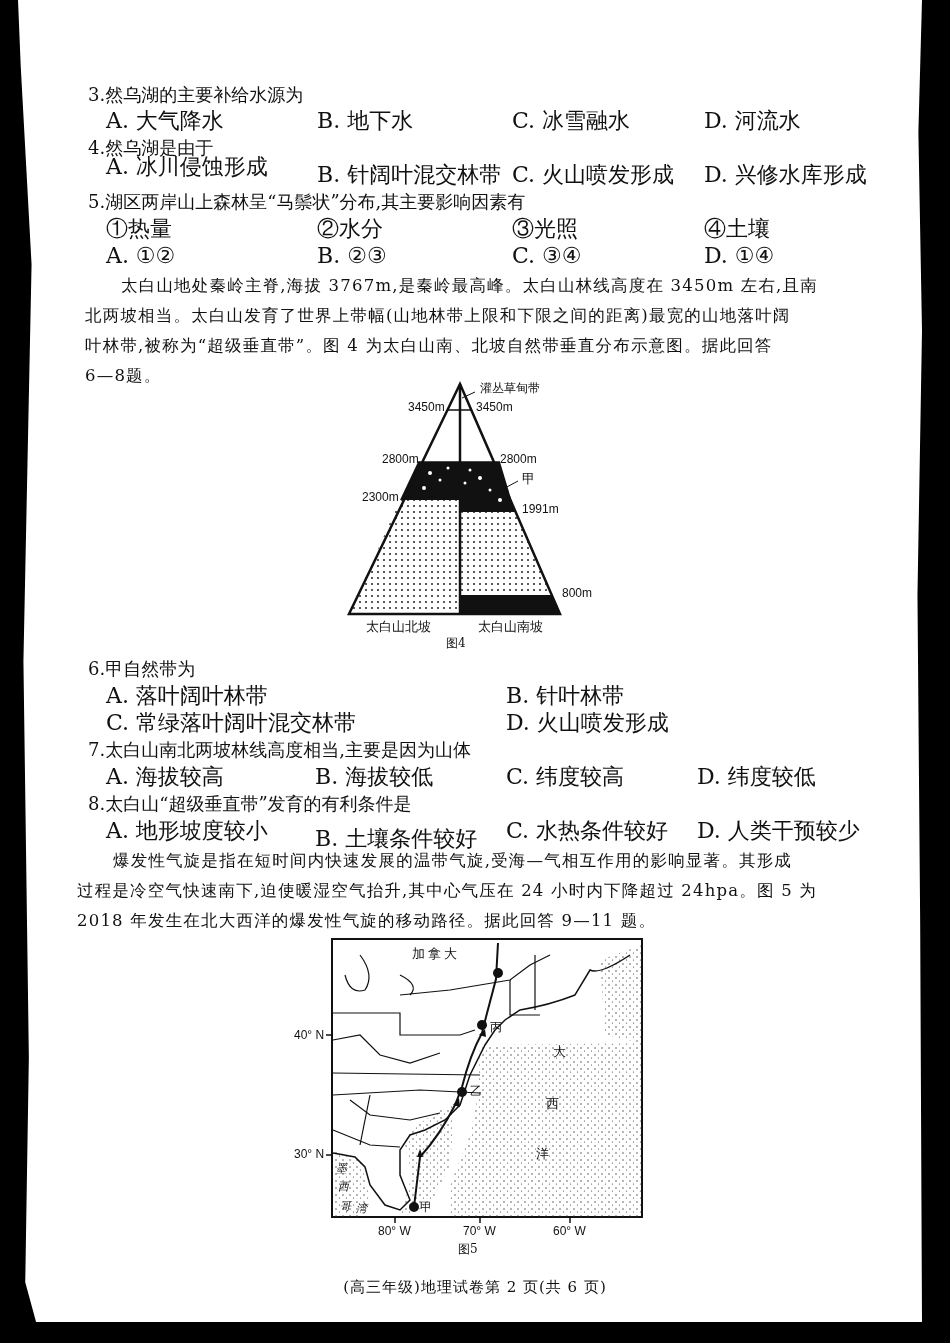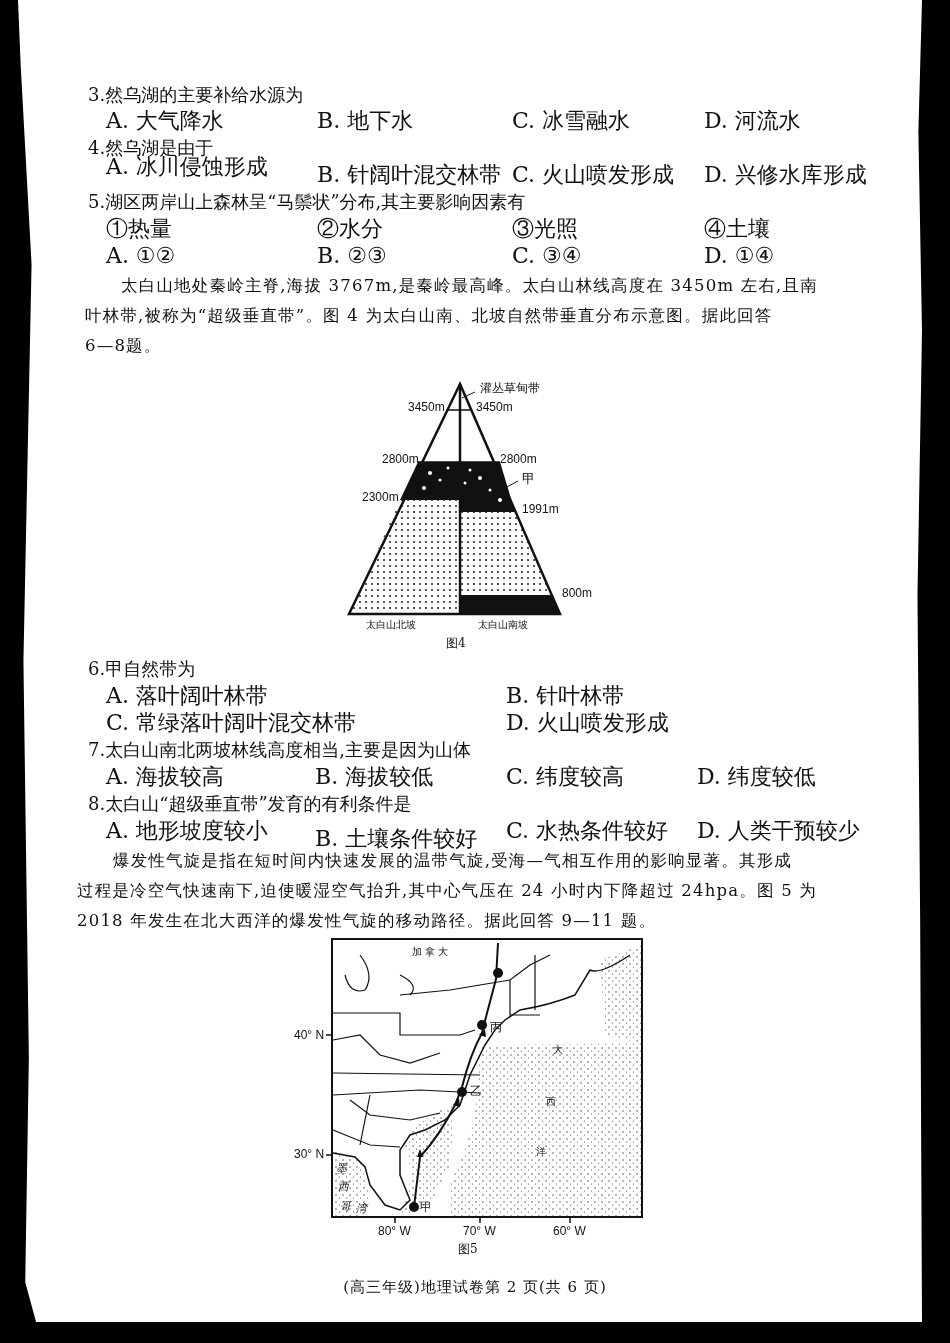--- a/index.html
+++ b/index.html
@@ -6,21 +6,21 @@
   body { width:950px; height:1343px; background:#000; position:relative; overflow:hidden;
          font-family: "DejaVu Serif", "Liberation Serif", serif; color:#111; }
   .paper { position:absolute; left:18px; top:0; width:904px; height:1322px; background:#fff;
            clip-path: polygon(0 0, 100% 0, 99.6% 10%, 100% 25%, 99.5% 45%, 99.8% 70%, 100% 100%, 2% 100%, 0.8% 97%, 1.2% 80%, 0.6% 50%, 1.5% 20%, 0.3% 5%); }
   .line { position:absolute; font-size:18px; line-height:22px; white-space:nowrap; }
   .opt { position:absolute; font-size:22px; line-height:22px; white-space:nowrap; }
   .para { position:absolute; left:85px; width:780px; font-size:16.5px; line-height:30px; letter-spacing:1.2px;
           font-family:"DejaVu Serif", serif; }
   .para .indent { display:inline-block; width:36px; }
   .small { font-size:12px; font-family:Liberation Sans, sans-serif; position:absolute; white-space:nowrap; }
-  .cap { font-size:10px; position:absolute; white-space:nowrap; }
+  .cap { font-size:13px; position:absolute; white-space:nowrap; }
   .footer { position:absolute; left:0; width:950px; top:1278px; text-align:center; font-size:15px; letter-spacing:1px; }
 </style>
 </head>
 <body>
 
 <div class="paper"></div>
 
 <div class="line" style="left:88px;top:84px">
   <span>3.</span><span>然乌湖的主要补给水源为</span>
 </div>
@@ -44,20 +44,21 @@
 <div class="opt" style="left:317px;top:218px">②水分</div>
 <div class="opt" style="left:512px;top:218px">③光照</div>
 <div class="opt" style="left:704px;top:218px">④土壤</div>
 <div class="opt" style="left:106px;top:245px">A. ①②</div>
 <div class="opt" style="left:317px;top:245px">B. ②③</div>
 <div class="opt" style="left:512px;top:245px">C. ③④</div>
 <div class="opt" style="left:704px;top:245px">D. ①④</div>
 
 <div class="para" style="top:271px">
   <div><span class="indent"></span><span>太白山地处秦岭主脊,海拔 3767m,是秦岭最高峰。太白山林线高度在 3450m 左右,且南</span></div>
+  <div>北两坡相当。太白山发育了世界上带幅(山地林带上限和下限之间的距离)最宽的山地落叶阔</div>
   <div>叶林带,被称为“超级垂直带”。图 4 为太白山南、北坡自然带垂直分布示意图。据此回答</div>
   <div>6—8题。</div>
 </div>
 
 <div style="position:absolute;left:340px;top:378px;width:260px;height:270px;">
   <svg width="260" height="270" viewBox="0 0 260 270">
     <defs>
       <pattern id="dots" width="6" height="6" patternUnits="userSpaceOnUse">
         <circle cx="2" cy="2" r="1" fill="#222"></circle>
       </pattern>

